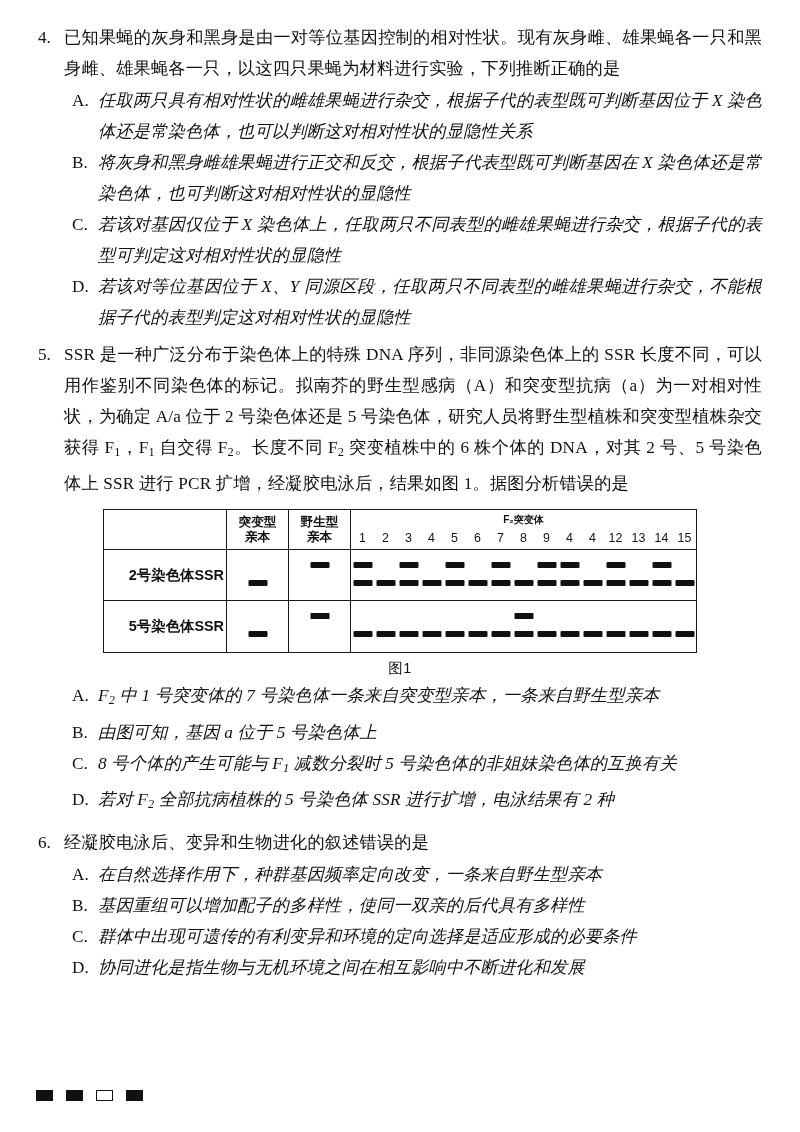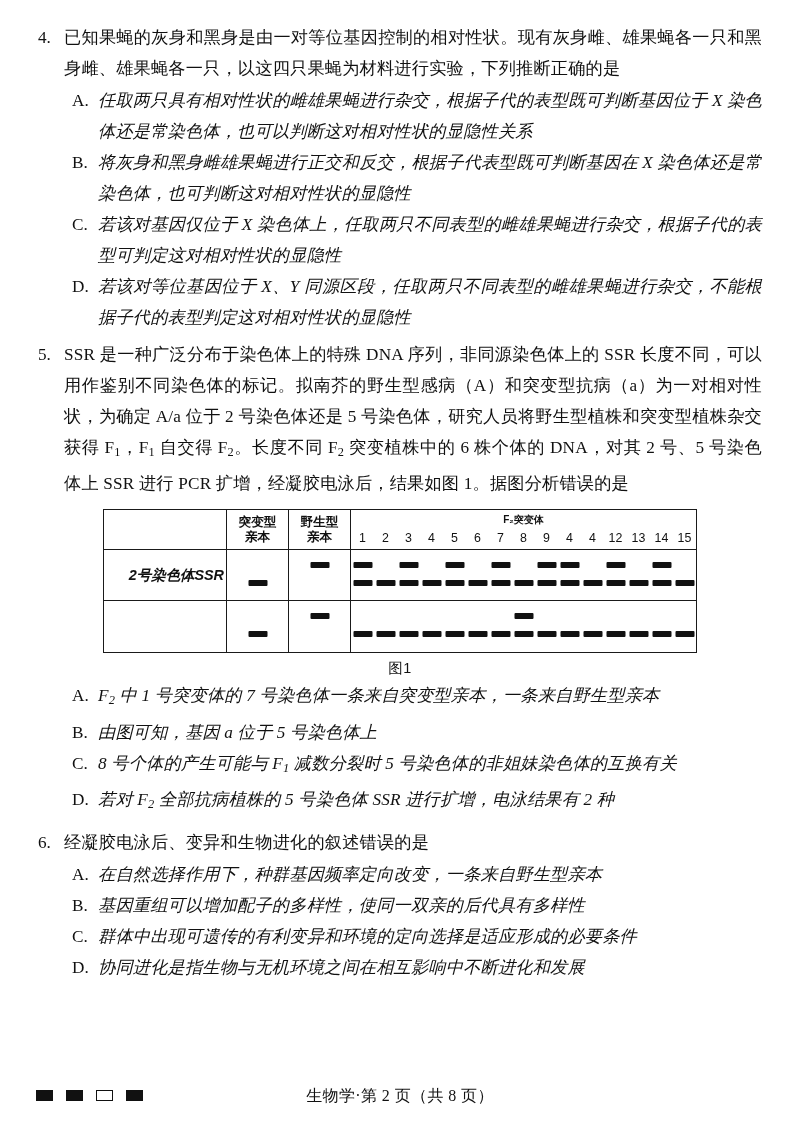--- a/index.html
+++ b/index.html
@@ -104,21 +104,20 @@
     align-items: center;
     justify-content: flex-end;
     padding-right: 2px;
     font-size: 14.4px;
     font-family: "Liberation Sans", sans-serif;
     font-weight: bold;
     box-sizing: border-box;
   }
   .gel-rowlabels .lbl.first {
     border-bottom: 1.6px solid #1a1a1a;
-    font-style: italic;
   }
   .gel-col {
     box-sizing: border-box;
     border-left: 1.6px solid #1a1a1a;
   }
   .gel-col.parent {
     width: 62px;
     flex: 0 0 62px;
   }
   .gel-col .chdr {
@@ -270,20 +269,21 @@
         <div class="q-num">5.</div>
         <div class="q-body"><span>SSR 是一种广泛分布于染色体上的特殊 DNA 序列，非同源染色体上的 SSR 长度不同，可以用作鉴别不同染色体的标记。拟南芥的野生型感病（A）和突变型抗病（a）为一对相对性状，为确定 A/a 位于 2 号染色体还是 5 号染色体，研究人员将野生型植株和突变型植株杂交获得 F</span><sub>1</sub><span>，F</span><sub>1</sub><span> 自交得 F</span><sub>2</sub><span>。长度不同 F</span><sub>2</sub><span> 突变植株中的 6 株个体的 DNA，对其 2 号、5 号染色体上 SSR 进行 PCR 扩增，经凝胶电泳后，结果如图 1。据图分析错误的是</span></div>
       </div>
 
       <div class="figure-wrap">
         <div class="gel">
 
           <div class="gel-rowlabels">
             <div class="hdr"></div>
             <div class="lbl first">2号染色体SSR</div>
+            <div class="lbl">5号染色体SSR</div>
           </div>
 
           <div class="gel-col parent">
             <div class="chdr">
               <span>突变型</span>
               <span>亲本</span>
             </div>
             <div class="cell first">
               <div class="band" style="top:30px;"></div>
             </div>
@@ -481,15 +481,14 @@
 
   </div>
 
   <div class="footer">
     <div class="footer-marks">
       <div class="mk"></div>
       <div class="mk"></div>
       <div class="mk hollow"></div>
       <div class="mk"></div>
     </div>
-    <div class="footer-text">生物学·第 2 页（共 8 页）</div>
   </div>
 </div>
 
 </body></html>

